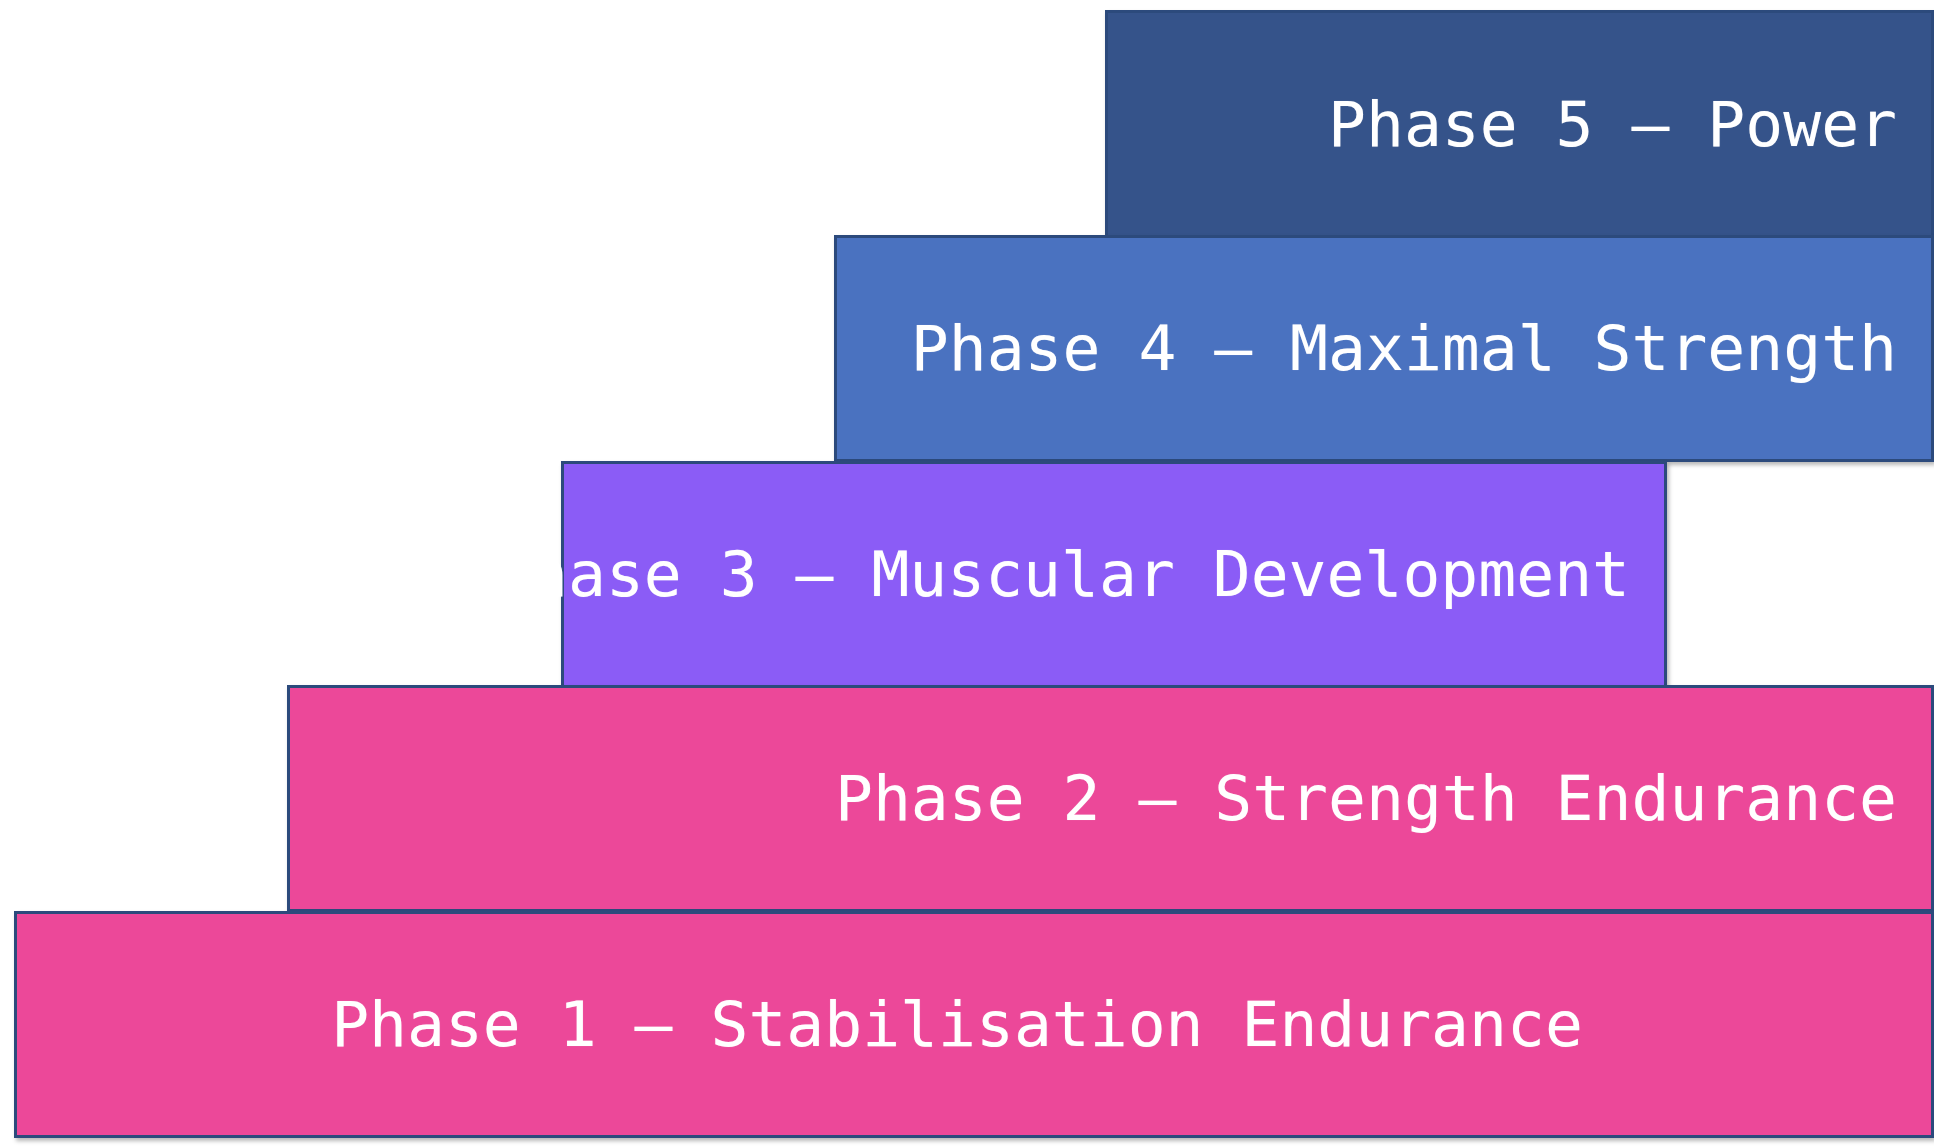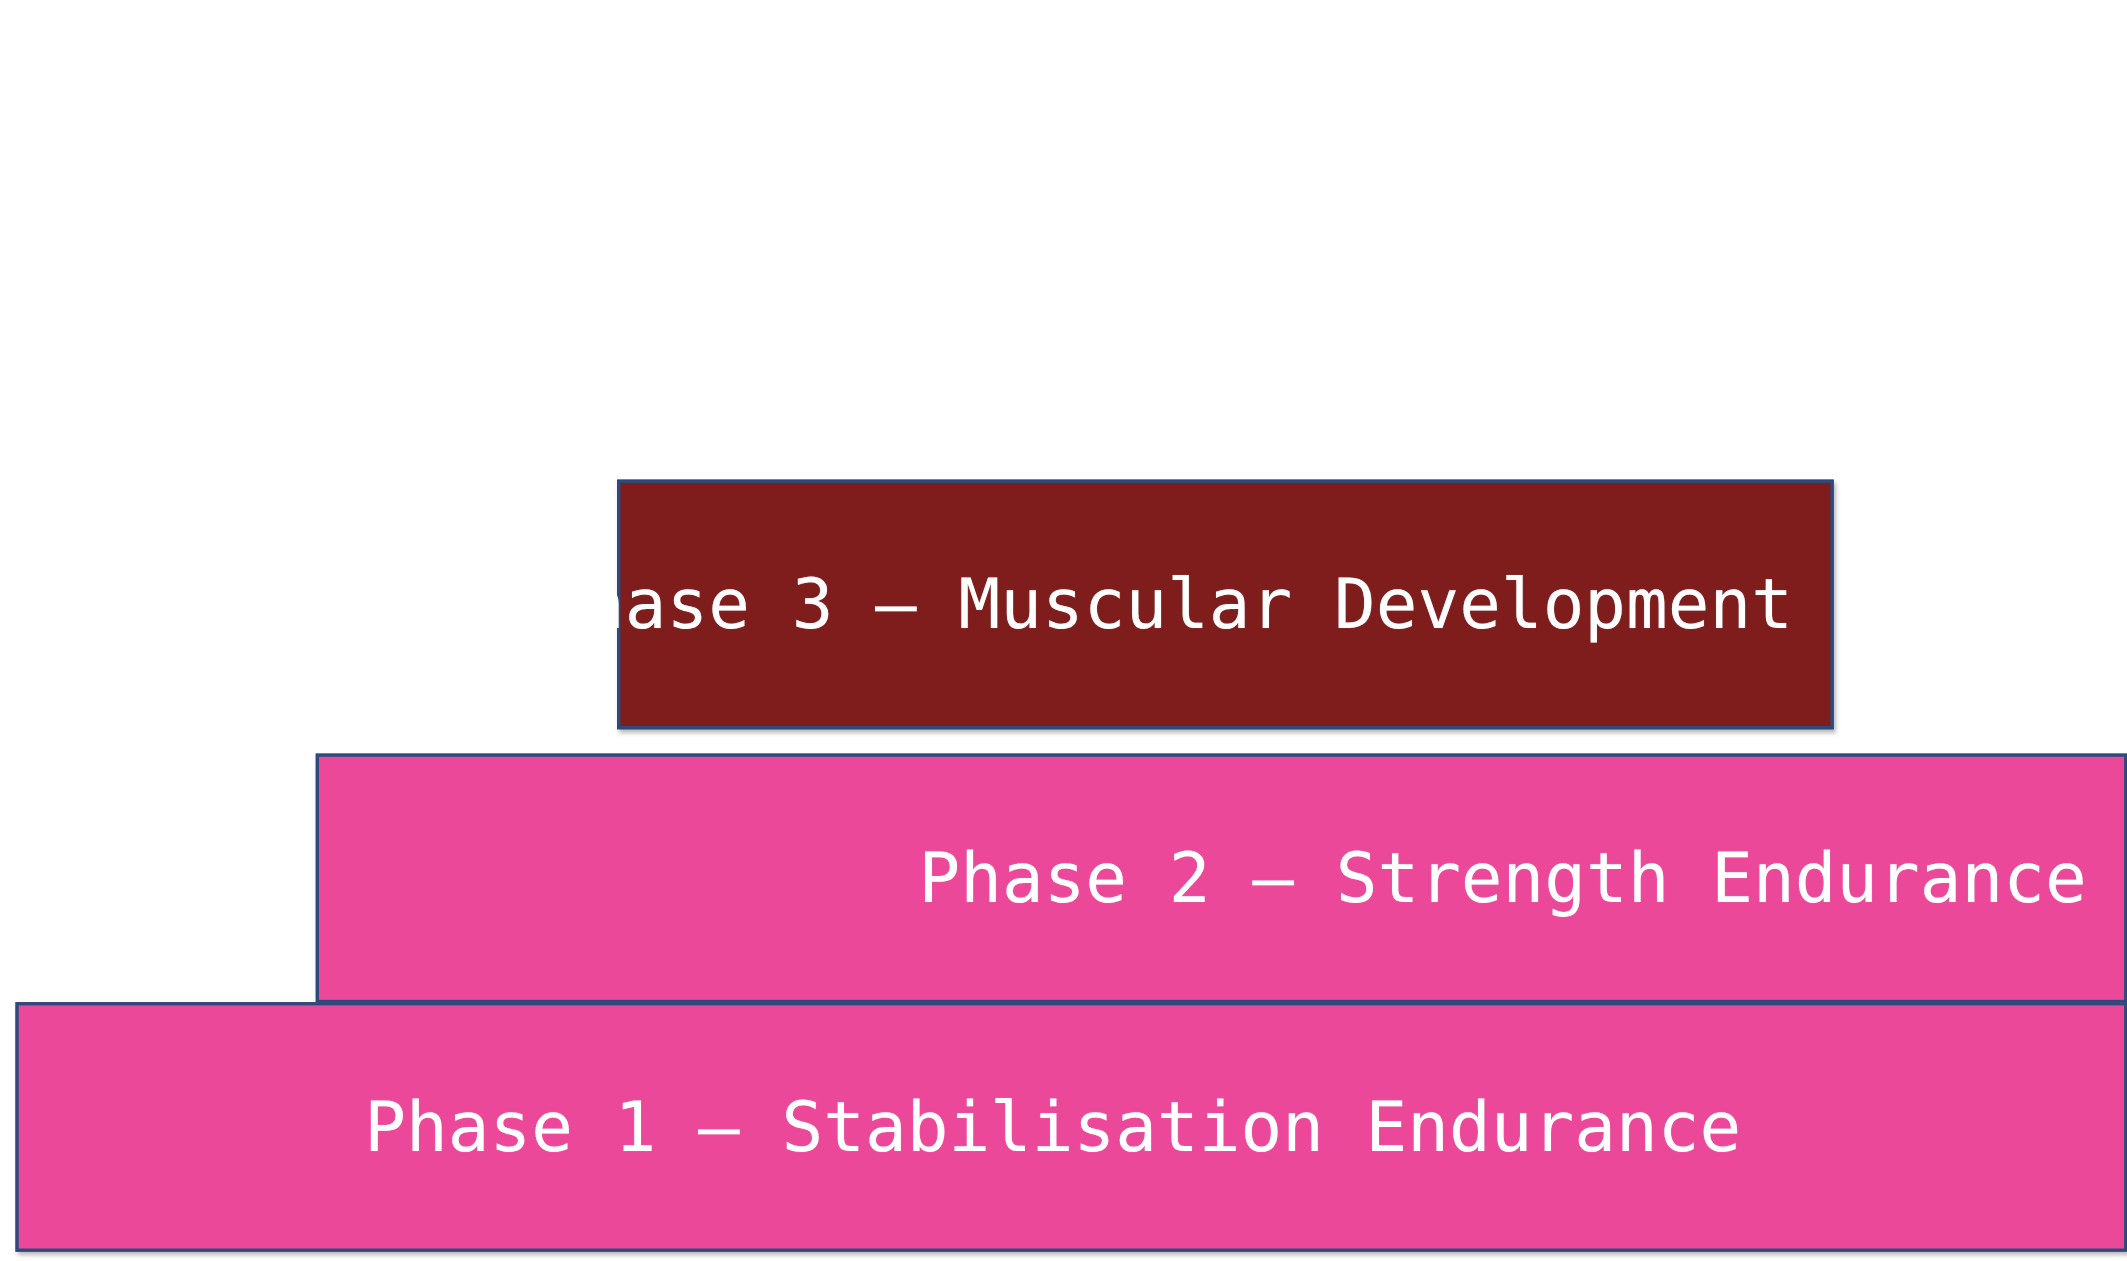--- a/index.html
+++ b/index.html
@@ -48,23 +48,29 @@
   #step-2 { left: 287px;  top: 685px; width: 1647px; height: 227px; background: #4a72c0; z-index: 4; }
   #step-3 { left: 561px;  top: 461px; width: 1373px; height: 227px; background: #4a72c0; z-index: 3; }
   #step-4 { left: 834px;  top: 235px; width: 1100px; height: 227px; background: #4a72c0; z-index: 2; }
   #step-5 { left: 1105px; top: 10px;  width: 829px;  height: 228px; background: #35538a; z-index: 1; }
 </style>
 </head>
 <body>
 
 <div id="stage" style="width: 1934px; height: 1146px; background: rgb(255, 255, 255);">
 
+  <div class="step" id="step-5" style="left: 1105px; top: 10px; width: 829px; height: 228px; background: rgb(53, 83, 138); border-color: rgb(44, 74, 124);">
+    <span class="step-label" style="color: rgb(255, 255, 255);">Phase 5 – Power</span>
+  </div>
 
+  <div class="step" id="step-4" style="left: 834px; top: 235px; width: 1100px; height: 227px; background: rgb(74, 114, 192); border-color: rgb(44, 74, 124);">
+    <span class="step-label" style="color: rgb(255, 255, 255);">Phase 4 – Maximal Strength</span>
+  </div>
 
-  <div class="step" id="step-3" style="left: 561px; top: 436px; width: 1106px; height: 227px; background: #7f1d1d; border-color: rgb(44, 74, 124);">
+  <div class="step" id="step-3" style="left: 561px; top: 461px; width: 1106px; height: 227px; background: #8b5cf6; border-color: rgb(44, 74, 124);">
     <span class="step-label" style="color: rgb(255, 255, 255);">Phase 3 – Muscular Development</span>
   </div>
 
   <div class="step" id="step-2" style="left: 287px; top: 685px; width: 1647px; height: 227px; background: #ec4899; border-color: rgb(44, 74, 124);">
     <span class="step-label" style="color: rgb(255, 255, 255);">Phase 2 – Strength Endurance</span>
   </div>
 
   <div class="step" id="step-1" style="left: 14px; top: 911px; width: 1920px; height: 227px; background: #ec4899; border-color: rgb(44, 74, 124); justify-content: center;">
     <span class="step-label" style="color: rgb(255, 255, 255);">Phase 1 – Stabilisation Endurance</span>
   </div>

